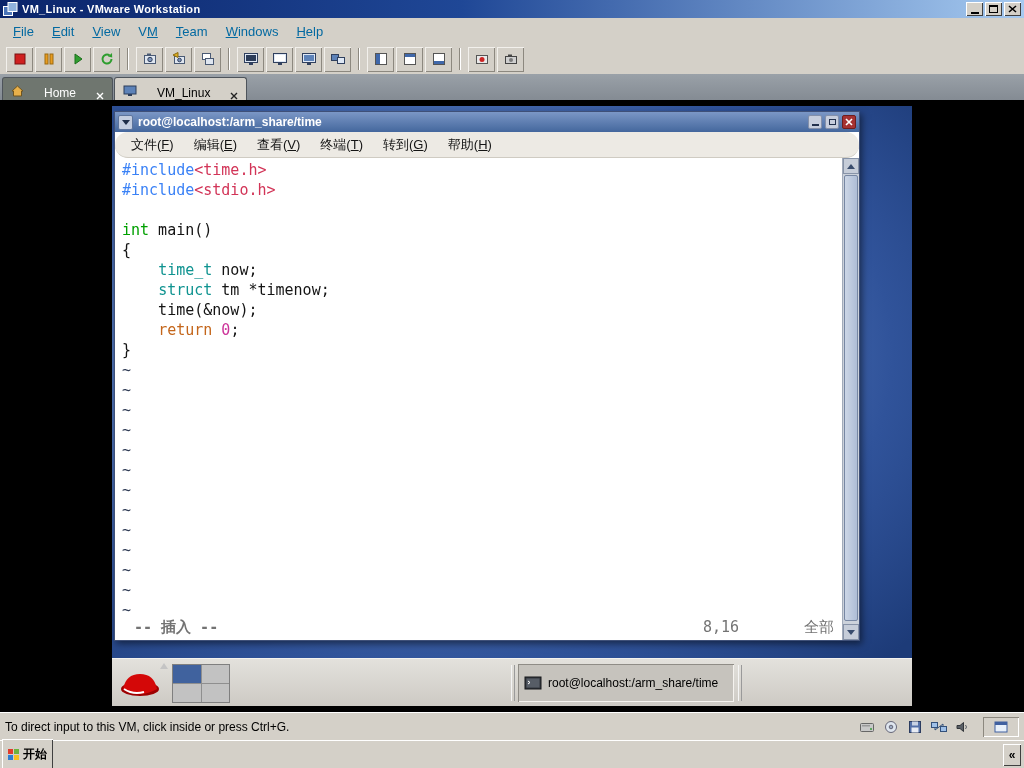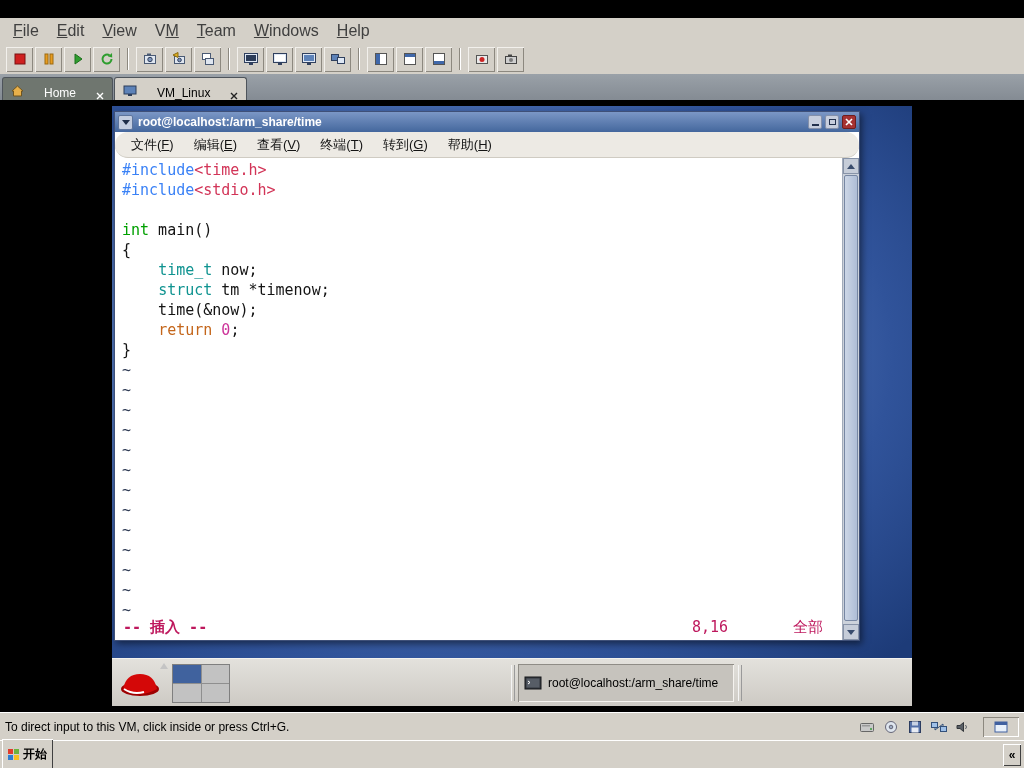--- a/index.html
+++ b/index.html
@@ -8,21 +8,21 @@
 
 
 .titlebar{position:absolute;left:0;top:0;width:100%;height:18px;background:linear-gradient(90deg,#0a246a 0%,#1f4796 45%,#a6caf0 100%);display:flex;align-items:center;padding:0 3px;}
 .app-icon{width:15px;height:15px;display:inline-flex;}
 .titlebar .title{flex:1;color:#fff;font-size:11px;font-weight:bold;margin-left:4px;letter-spacing:.3px;white-space:nowrap;}
 .wbtn{width:17px;height:14px;margin-left:2px;background:#d4d0c8;box-shadow:inset 1px 1px 0 #fff,inset -1px -1px 0 #404040;display:inline-flex;align-items:center;justify-content:center;cursor:default;}
 .glyph-min{width:8px;height:2px;background:#000;align-self:flex-end;margin-bottom:2px;}
 .glyph-max{width:9px;height:8px;border:1px solid #000;border-top-width:2px;}
 
 .menubar{position:absolute;left:0;top:18px;width:100%;height:26px;background:#d4d0c8;display:flex;align-items:center;padding-left:4px;}
-.menu-item{font-size:16px;color:#404040;padding:5px 9px;}
+.menu-item{font-size:13px;color:#0369a1;padding:5px 9px;}
 .accel{text-decoration:underline;}
 
 .toolbar{position:absolute;left:0;top:44px;width:100%;height:30px;background:#d4d0c8;display:flex;align-items:center;padding-left:5px;}
 .tbtn{width:27px;height:25px;margin:0 1px;display:flex;align-items:center;justify-content:center;background:#d4d0c8;box-shadow:inset 1px 1px 0 #f2f0ec,inset -1px -1px 0 #8c887f;}
 .tsep{width:2px;height:22px;margin:0 6px;border-left:1px solid #8c887f;border-right:1px solid #fff;}
 
 .tabbar{position:absolute;left:0;top:74px;width:100%;height:26px;background:linear-gradient(#9aa1a8,#848b93);display:flex;align-items:flex-end;padding-left:2px;}
 .tab{height:23px;display:flex;align-items:flex-end;gap:20px;padding:0 8px;font-size:12px;border:1px solid #4e545b;border-bottom:none;border-radius:3px 3px 0 0;margin-right:1px;}
 .tab-home{background:#6f766f;color:#fff;}
 .tab-active{background:#d4d0c8;color:#000;}
@@ -50,21 +50,21 @@
 .term-code{position:absolute;left:0;top:0;width:727px;height:458px;padding:2px 0 0 7px;font-family:"DejaVu Sans Mono",monospace;font-size:15px;line-height:20px;white-space:pre;color:#141414;overflow:hidden;}
 .tline{height:20px;}
 .pl{color:#141414;}
 .pp{color:#3b82f6;margin-top:15px;}
 .str{color:#d23457;}
 .type{color:#00a000;}
 .type2{color:#0f9390;}
 .stmt{color:#c4661b;margin-top:16px;}
 .num{color:#cc3399;}
 .tilde{color:#2e3a54;}
-.term-status{position:absolute;left:1px;top:458px;width:727px;height:24px;font-family:"DejaVu Sans Mono",monospace;font-size:15px;color:#be185d;background:#fff;}
+.term-status{position:absolute;left:12px;top:458px;width:727px;height:24px;font-family:"DejaVu Sans Mono",monospace;font-size:15px;color:#737373;background:#fff;}
 .st-mode{position:absolute;left:7px;top:2px;font-weight:bold;}
 .st-pos{position:absolute;left:576px;top:2px;}
 .st-scroll{position:absolute;right:20px;top:2px;}
 .term-scroll{position:absolute;right:0;top:0;width:17px;height:482px;background:#ccd2db;border-left:1px solid #a2abba;}
 .sb-btn{position:absolute;left:0;width:16px;height:16px;background:#c6cdd9;border:1px solid #8793a8;display:flex;align-items:center;justify-content:center;}
 .sb-up{top:0;}
 .sb-down{bottom:0;}
 .tri-up{width:0;height:0;border-left:4px solid transparent;border-right:4px solid transparent;border-bottom:5px solid #394c6d;}
 .tri-down{width:0;height:0;border-left:4px solid transparent;border-right:4px solid transparent;border-top:5px solid #394c6d;}
 .sb-thumb{position:absolute;left:1px;top:17px;width:14px;height:446px;background:linear-gradient(90deg,#ccd6e6,#aebdd6);border:1px solid #7787a3;border-radius:2px;}
@@ -92,20 +92,40 @@
 .win-flag{display:grid;grid-template-columns:5px 5px;grid-template-rows:5px 5px;gap:1px;}
 .flag-r{background:#e03c2c}.flag-g{background:#6cb33e}.flag-b{background:#2e7dd1}.flag-y{background:#f5c021}
 .task-btn{margin-left:4px;height:22px;width:162px;display:flex;align-items:center;gap:5px;padding:0 5px;font-size:11px;color:#000;background:#e9e7e1;box-shadow:inset 1px 1px 0 #404040,inset -1px -1px 0 #fff;white-space:nowrap;overflow:hidden;}
 .overflow-btn{margin-left:auto;margin-right:3px;height:22px;width:18px;display:flex;align-items:center;justify-content:center;font-size:12px;font-weight:bold;background:#d4d0c8;box-shadow:inset 1px 1px 0 #fff,inset -1px -1px 0 #404040;}
 </style>
 </head>
 <body>
 
 <div class="screen">
 
+  <div class="titlebar">
+    <span class="app-icon">
+      <svg width="15" height="15">
+          <rect x="0.5" y="4.5" width="9" height="9" fill="#4a74b8" stroke="#fff"></rect>
+          <rect x="5" y="0.5" width="9" height="9" fill="#8fb2dd" stroke="#fff"></rect>
+        </svg>
+    </span>
+    <span class="title">VM_Linux - VMware Workstation</span>
+    <span class="wbtn">
+        <span class="glyph-min"></span>
+      </span>
+    <span class="wbtn">
+        <span class="glyph-max"></span>
+      </span>
+    <span class="wbtn">
+      <svg width="9" height="8">
+          <path d="M1 1 L8 7 M8 1 L1 7" stroke="#000" stroke-width="1.6"></path>
+        </svg>
+    </span>
+  </div>
 
   <div class="menubar">
       <div class="menu-item"><span class="accel">F</span><span>ile</span></div>
       <div class="menu-item"><span class="accel">E</span><span>dit</span></div>
       <div class="menu-item"><span class="accel">V</span><span>iew</span></div>
       <div class="menu-item"><span>V</span><span class="accel">M</span></div>
       <div class="menu-item"><span class="accel">T</span><span>eam</span></div>
       <div class="menu-item"><span class="accel">W</span><span>indows</span></div>
       <div class="menu-item"><span class="accel">H</span><span>elp</span></div>
     </div>

